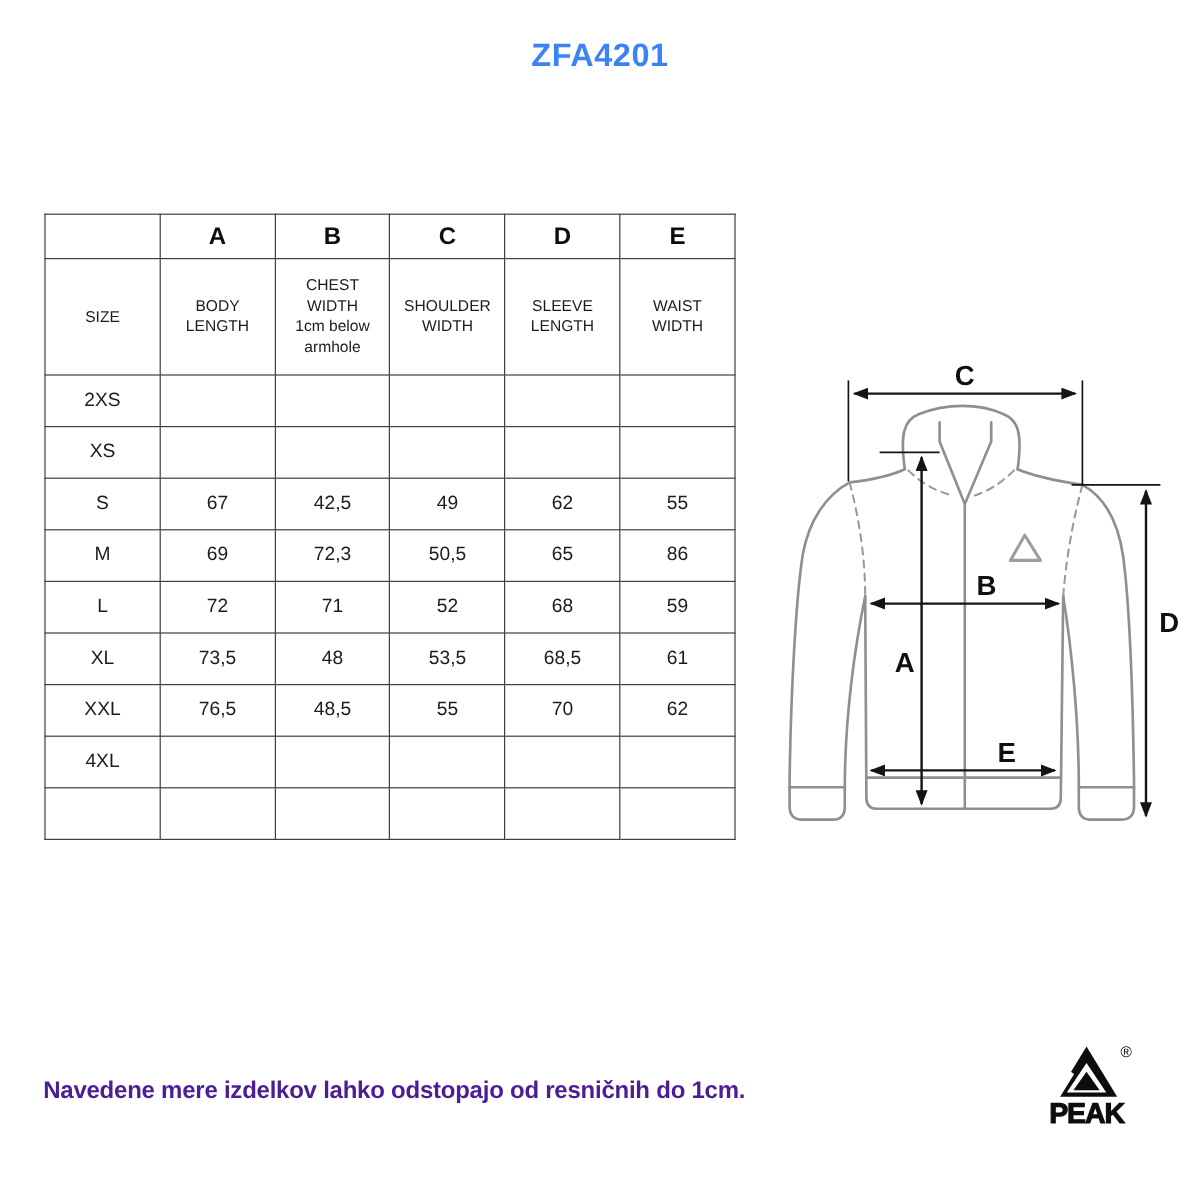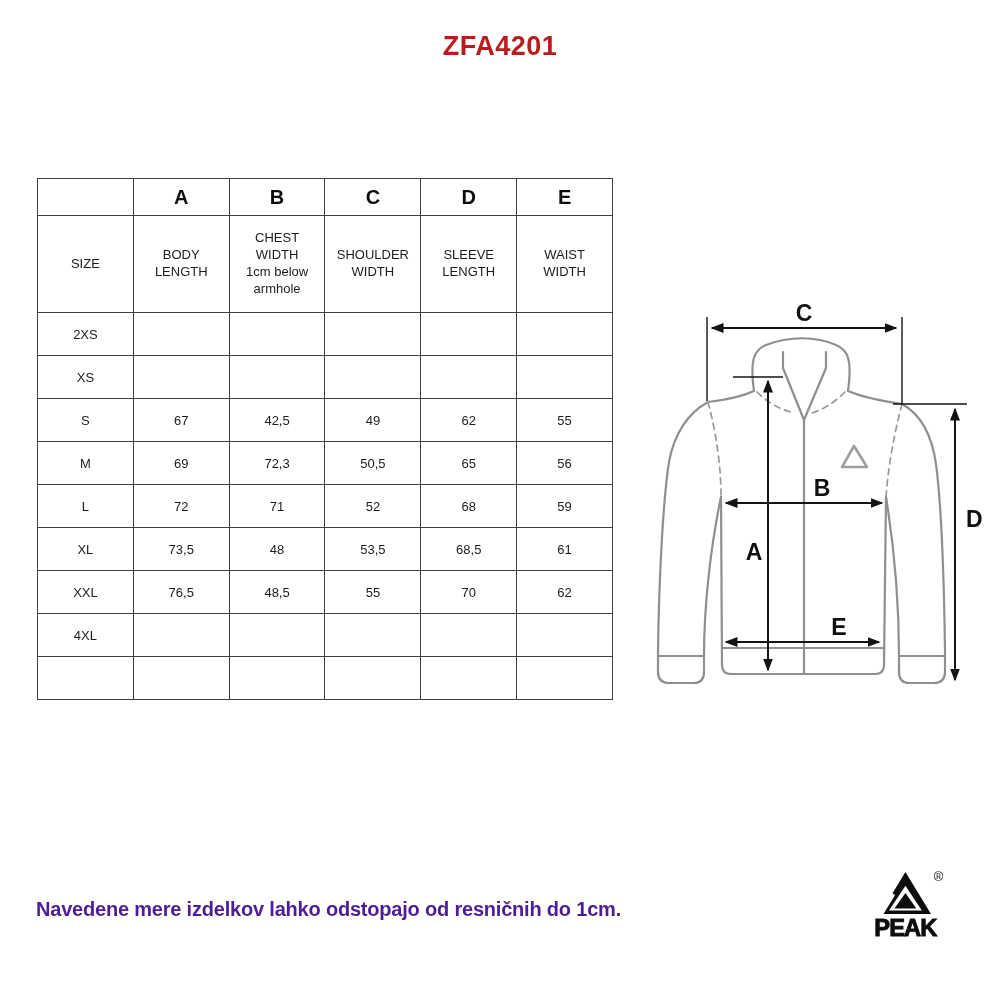--- a/index.html
+++ b/index.html
@@ -1,26 +1,26 @@
 <!DOCTYPE html>
 <html><head>
 <meta charset="utf-8">
 <style>
   html,body{margin:0;padding:0;background:#fff;}
   .page{position:relative;width:1000px;height:1000px;background:#ffffff;overflow:hidden;
         font-family:"Liberation Sans",sans-serif;color:#1a1a1a;}
   .title{position:absolute;top:31px;left:0;width:100%;text-align:center;
-         font-size:27px;font-weight:800;letter-spacing:.5px;color:#b91c1c;}
+         font-size:27px;font-weight:800;letter-spacing:.5px;color:#3b82f6;}
   table.size-table{position:absolute;left:37px;top:178px;width:576px;
                    border-collapse:collapse;table-layout:fixed;}
   table.size-table td{border:1px solid #3f3f3f;text-align:center;vertical-align:middle;
                       padding:0 2px;color:#1c1c1c;overflow:hidden;}
   tr.letters-row td{height:36px;font-size:20px;font-weight:700;color:#0d0d0d;}
   tr.names-row td{height:96px;font-size:13px;line-height:1.3;white-space:pre-line;}
-  tr.data-row td{height:42px;font-size:13px;}
+  tr.data-row td{height:42px;font-size:16px;}
   .diagram{position:absolute;left:645px;top:295px;width:350px;height:415px;}
   .diagram text{font-family:"Liberation Sans",sans-serif;font-weight:700;
                 font-size:23px;fill:#101010;}
   .footer-note{position:absolute;left:36px;top:898px;font-size:20px;font-weight:700;
                letter-spacing:-.2px;color:#4c1d95;}
   .peak-logo{position:absolute;left:868px;top:866px;width:84px;height:76px;}
   .peak-logo text{font-family:"Liberation Sans",sans-serif;}
 </style>
 </head>
 <body>
@@ -77,21 +77,21 @@
       <td>49</td>
       <td>62</td>
       <td>55</td>
     </tr>
     <tr class="data-row">
       <td>M</td>
       <td>69</td>
       <td>72,3</td>
       <td>50,5</td>
       <td>65</td>
-      <td>56</td>
+      <td>86</td>
     </tr>
     <tr class="data-row">
       <td>L</td>
       <td>72</td>
       <td>71</td>
       <td>52</td>
       <td>68</td>
       <td>59</td>
     </tr>
     <tr class="data-row">

